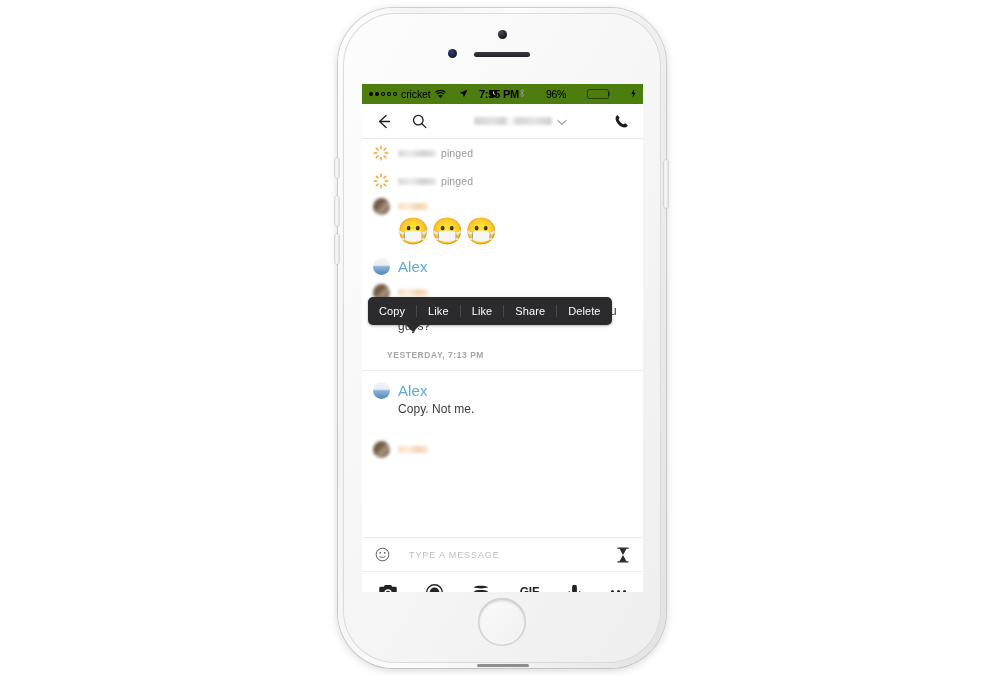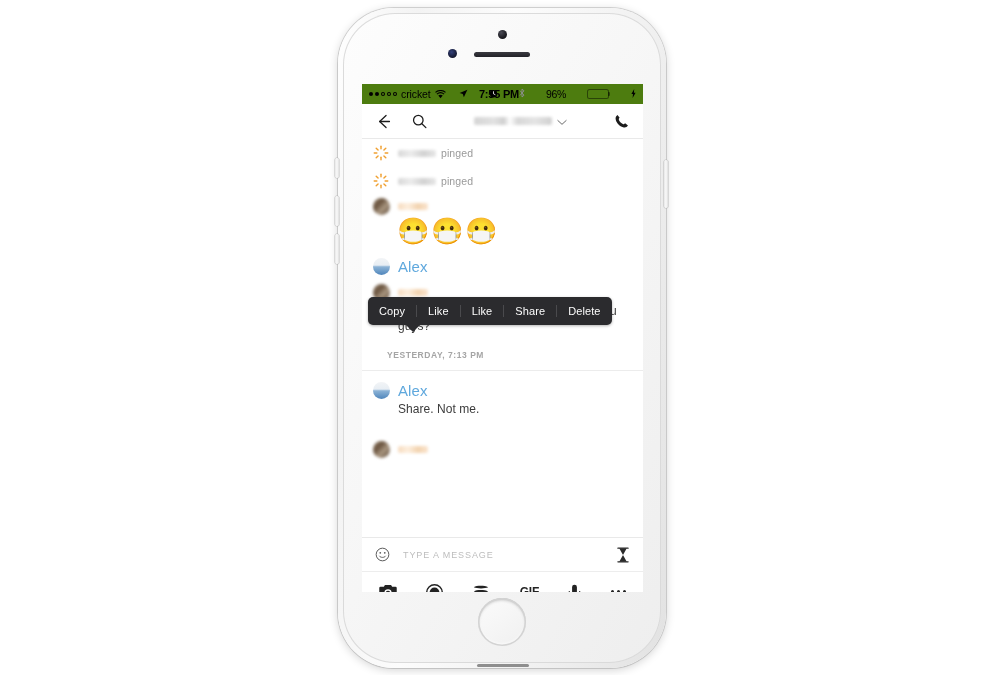--- a/index.html
+++ b/index.html
@@ -235,21 +235,21 @@
     z-index: 30;
   }
 
   
   #composer {
     border-top: 1px solid #e9e9e9;
     background: #fff;
   }
   #input-row {
     height: 33px; display: flex; align-items: center;
-    padding: 0 13px; gap: 11px;
+    padding: 0 13px; gap: 17px;
     border-bottom: 1px solid #ededed;
   }
   #message-input {
     flex: 1; border: none; outline: none;
     font-family: "Liberation Sans", sans-serif;
     font-size: 9px; letter-spacing: 0.9px;
     color: #3b3b3b; background: transparent;
   }
   #message-input::placeholder { color: #bdbdbd; }
   #toolbar-row {
@@ -427,21 +427,21 @@
       <div class="msg-body">I never had a cold sore before. Have you guys?</div>
     </div>
 
     <div class="timestamp">YESTERDAY, 7:13 PM</div>
 
     <div class="msg-row section-divider" style="padding-top:11px;padding-bottom:14px">
       <div class="msg-head">
         <span class="avatar alex"></span>
         <span class="author-name">Alex</span>
       </div>
-      <div class="msg-body">Share. Not me.</div>
+      <div class="msg-body">Copy. Not me.</div>
     </div>
 
 
     <div class="msg-row" style="padding-top:10px">
       <div class="msg-head">
         <span class="avatar blurred"></span>
         <span class="author-blur"></span>
       </div>
     </div>
 

